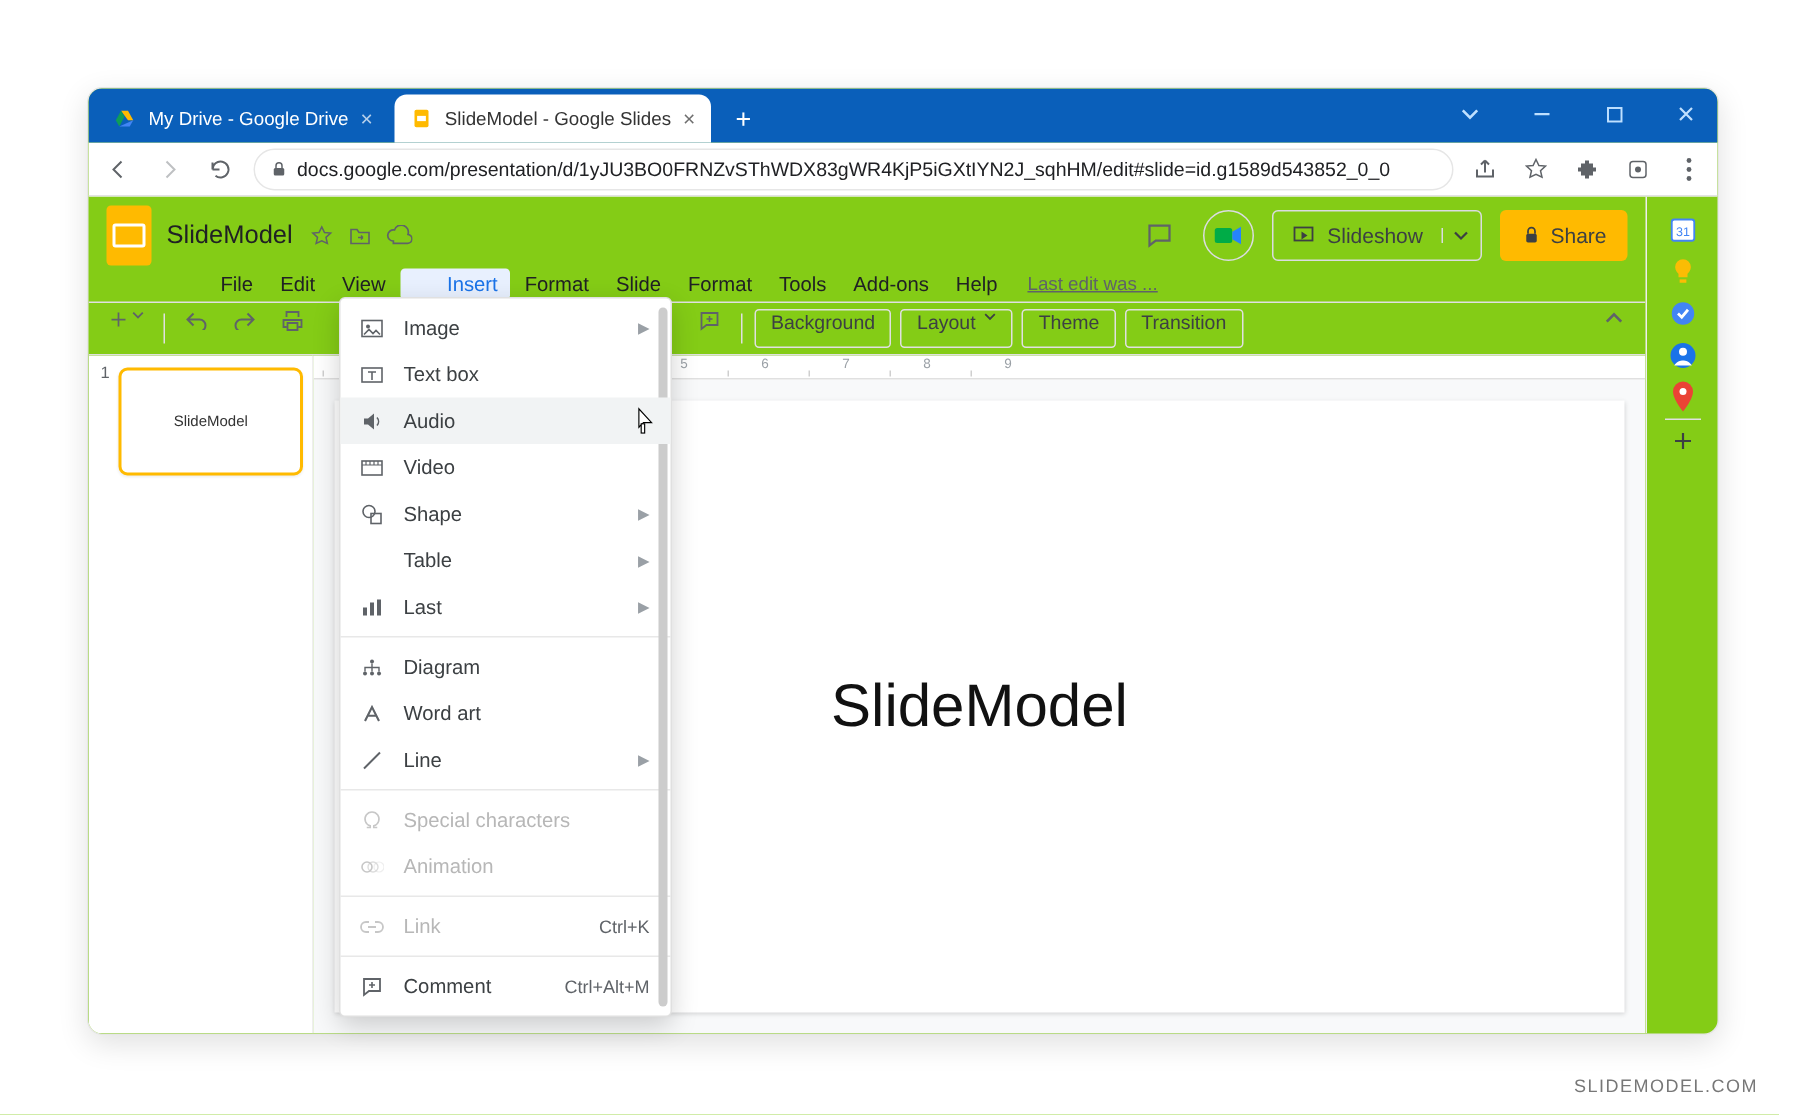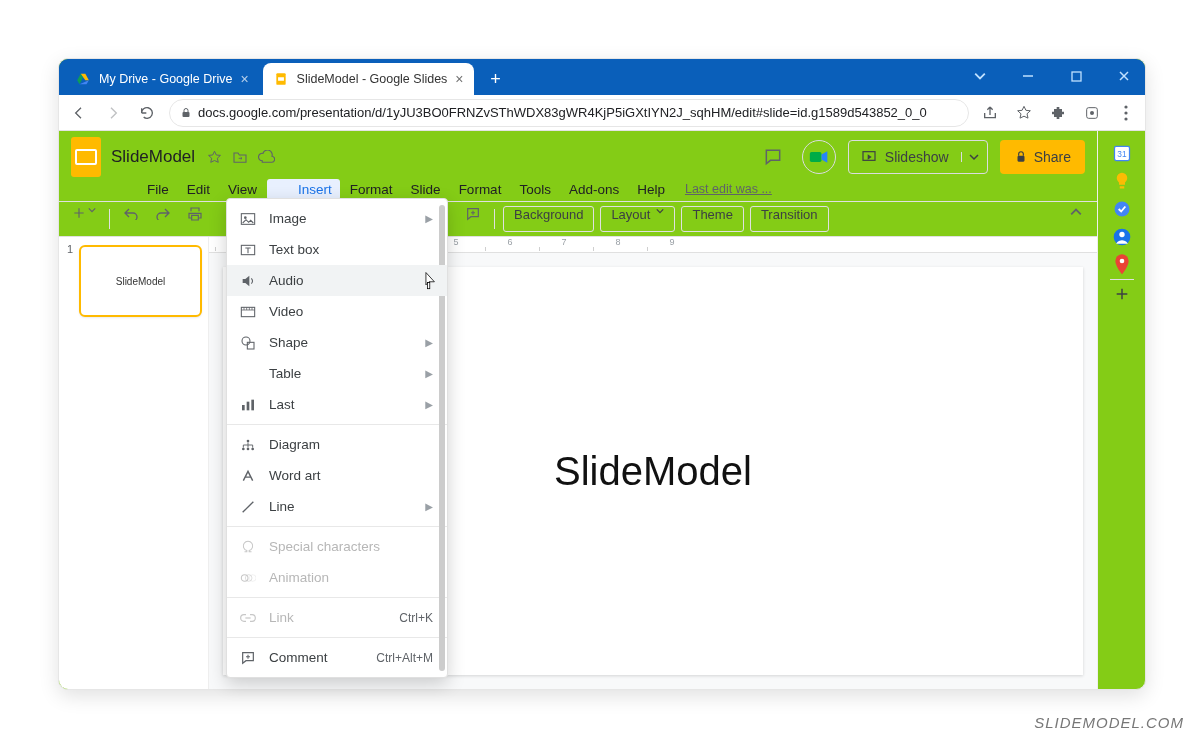--- a/index.html
+++ b/index.html
@@ -98,21 +98,21 @@
   }
   .ddmenu .item .ico { width: 18px; height: 18px; display:flex; align-items:center; justify-content:center; color:#5f6368;}
   .ddmenu .item .arrow { margin-left: auto; color: #9aa0a6; font-size: 10px; }
   .ddmenu .item .kbd { margin-left: auto; color: #5f6368; font-size: 12px; }
   .ddmenu .item.hover { background: #f1f3f4; }
   .ddmenu .item.disabled { color: #b7b7b7; cursor: default; }
   .ddmenu .item.disabled .ico { color: #c7c7c7; }
   .ddmenu hr { border: none; border-top: 1px solid #e8e8e8; margin: 4px 0; }
   .ddmenu .cursor { position:absolute; right:10px; pointer-events:none;}
 
-  .watermark { position: absolute; right: 16px; bottom: 12px; font-size: 15px; letter-spacing: 1px; color: #777; font-style: italic; }
+  .watermark { position: absolute; right: 28px; bottom: 12px; font-size: 12px; letter-spacing: 1px; color: #777; }
 
   svg { display: block; }
 </style>
 </head>
 <body>
 
 <div class="frame">
   <div class="appwin">
 
     <div class="titlebar">

